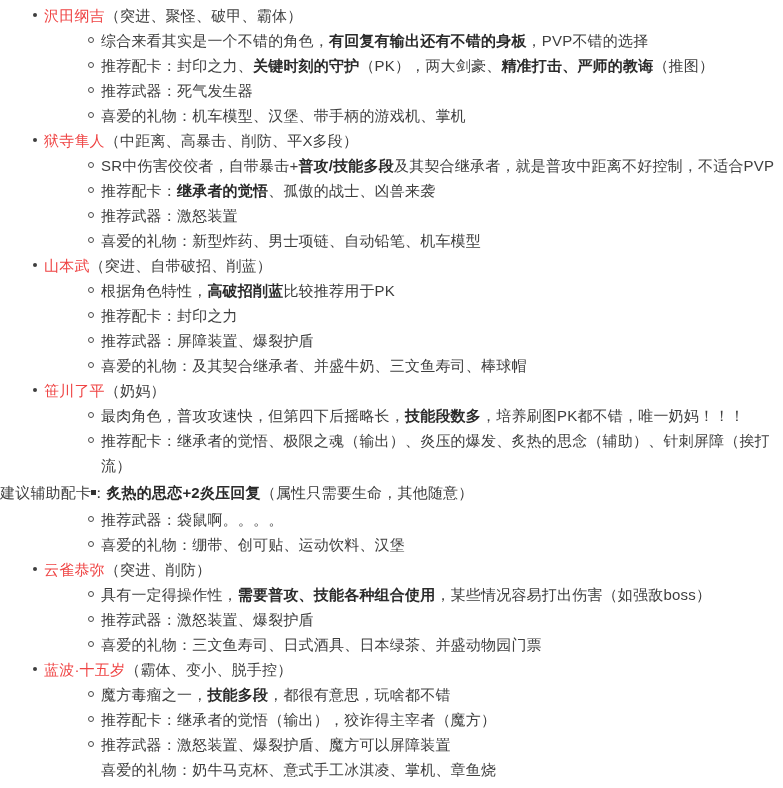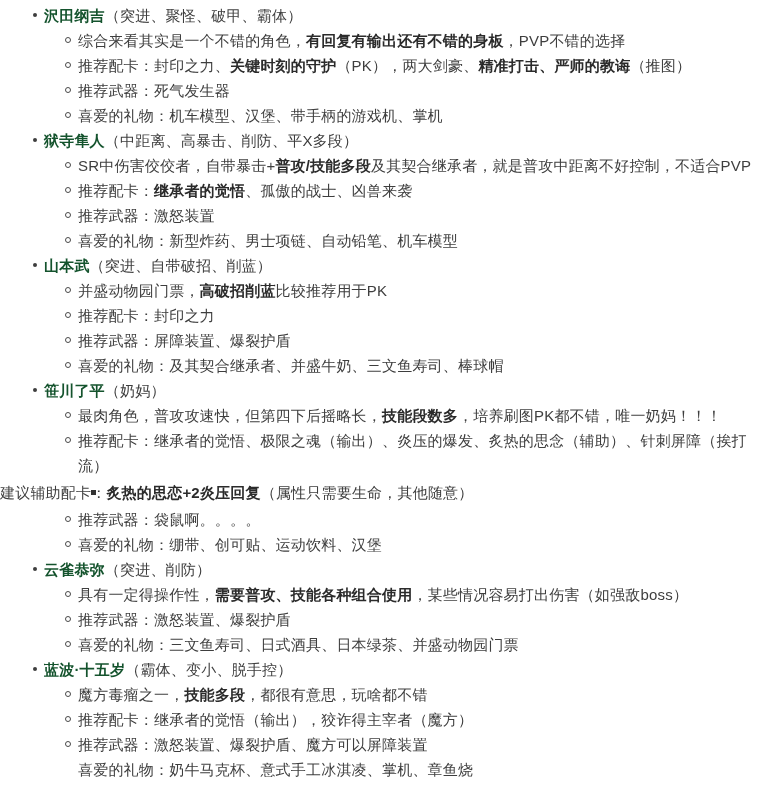--- a/index.html
+++ b/index.html
@@ -17,21 +17,21 @@
   }
   .doc {
     padding: 3px 6px 0 0;
   }
   .line {
     position: relative;
     line-height: 25px;
     letter-spacing: 0.2px;
   }
   .lv0 { padding-left: 44px; }
-  .lv1 { padding-left: 78px; }
+  .lv1 { padding-left: 78px; margin-left: 23px; }
   .lv2 { margin: 2px 0; }
   .bullet {
     position: absolute;
     top: 10px;
     display: inline-block;
   }
   .lv0 .bullet { left: 33px; }
   .lv1 .bullet { left: 65px; }
   .lv2 .bullet { left: 91px; }
   .bullet.dot {
@@ -45,22 +45,22 @@
     border-radius: 50%;
     background: transparent;
     top: 9px;
   }
   .bullet.sq {
     width: 5px; height: 5px;
     background: #333333;
     top: 10px;
   }
   .char-name {
-    font-weight: 700;
-    color: #14532d;
+    font-weight: 400;
+    color: #ef4444;
   }
   .char-tags {
     font-weight: 400;
     color: #3e3e3e;
     text-align: right;
   }
   .bold {
     font-weight: 700;
     color: #2b2b2b;
   }
@@ -78,21 +78,21 @@
     </section>
     <section>
       <div class="line lv0"><span class="bullet dot"></span><span class="char-name">狱寺隼人</span><span class="char-tags">（中距离、高暴击、削防、平X多段）</span></div>
       <div class="line lv1"><span class="bullet circ"></span><span>SR中伤害佼佼者，自带暴击+</span><span class="bold">普攻/技能多段</span><span>及其契合继承者，就是普攻中距离不好控制，不适合PVP</span></div>
       <div class="line lv1"><span class="bullet circ"></span><span>推荐配卡：</span><span class="bold">继承者的觉悟</span><span>、孤傲的战士、凶兽来袭</span></div>
       <div class="line lv1"><span class="bullet circ"></span><span>推荐武器：激怒装置</span></div>
       <div class="line lv1"><span class="bullet circ"></span><span>喜爱的礼物：新型炸药、男士项链、自动铅笔、机车模型</span></div>
     </section>
     <section>
       <div class="line lv0"><span class="bullet dot"></span><span class="char-name">山本武</span><span class="char-tags">（突进、自带破招、削蓝）</span></div>
-      <div class="line lv1"><span class="bullet circ"></span><span>并盛动物园门票，</span><span class="bold">高破招削蓝</span><span>比较推荐用于PK</span></div>
+      <div class="line lv1"><span class="bullet circ"></span><span>根据角色特性，</span><span class="bold">高破招削蓝</span><span>比较推荐用于PK</span></div>
       <div class="line lv1"><span class="bullet circ"></span><span>推荐配卡：封印之力</span></div>
       <div class="line lv1"><span class="bullet circ"></span><span>推荐武器：屏障装置、爆裂护盾</span></div>
       <div class="line lv1"><span class="bullet circ"></span><span>喜爱的礼物：及其契合继承者、并盛牛奶、三文鱼寿司、棒球帽</span></div>
     </section>
     <section>
       <div class="line lv0"><span class="bullet dot"></span><span class="char-name">笹川了平</span><span class="char-tags">（奶妈）</span></div>
       <div class="line lv1"><span class="bullet circ"></span><span>最肉角色，普攻攻速快，但第四下后摇略长，</span><span class="bold">技能段数多</span><span>，培养刷图PK都不错，唯一奶妈！！！</span></div>
       <div class="line lv1"><span class="bullet circ"></span><span>推荐配卡：继承者的觉悟、极限之魂（输出）、炎压的爆发、炙热的思念（辅助）、针刺屏障（挨打流）</span></div>
       <div class="line lv2"><span class="bullet sq"></span><span>建议辅助配卡：</span><span class="bold">炙热的思恋+2炎压回复</span><span>（属性只需要生命，其他随意）</span></div>
       <div class="line lv1"><span class="bullet circ"></span><span>推荐武器：袋鼠啊。。。。</span></div>

